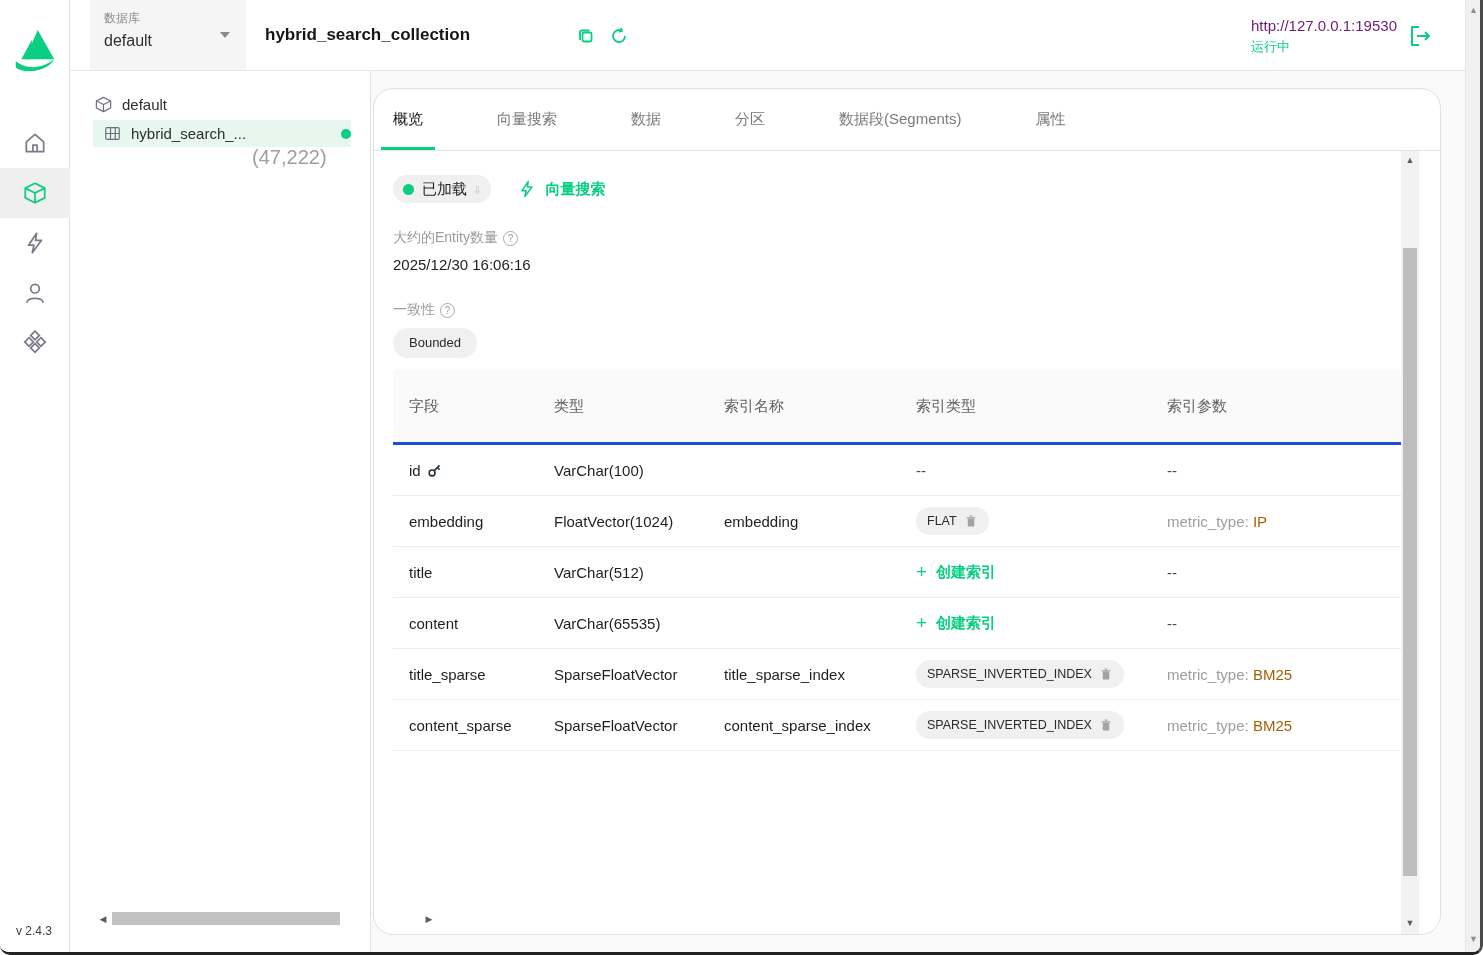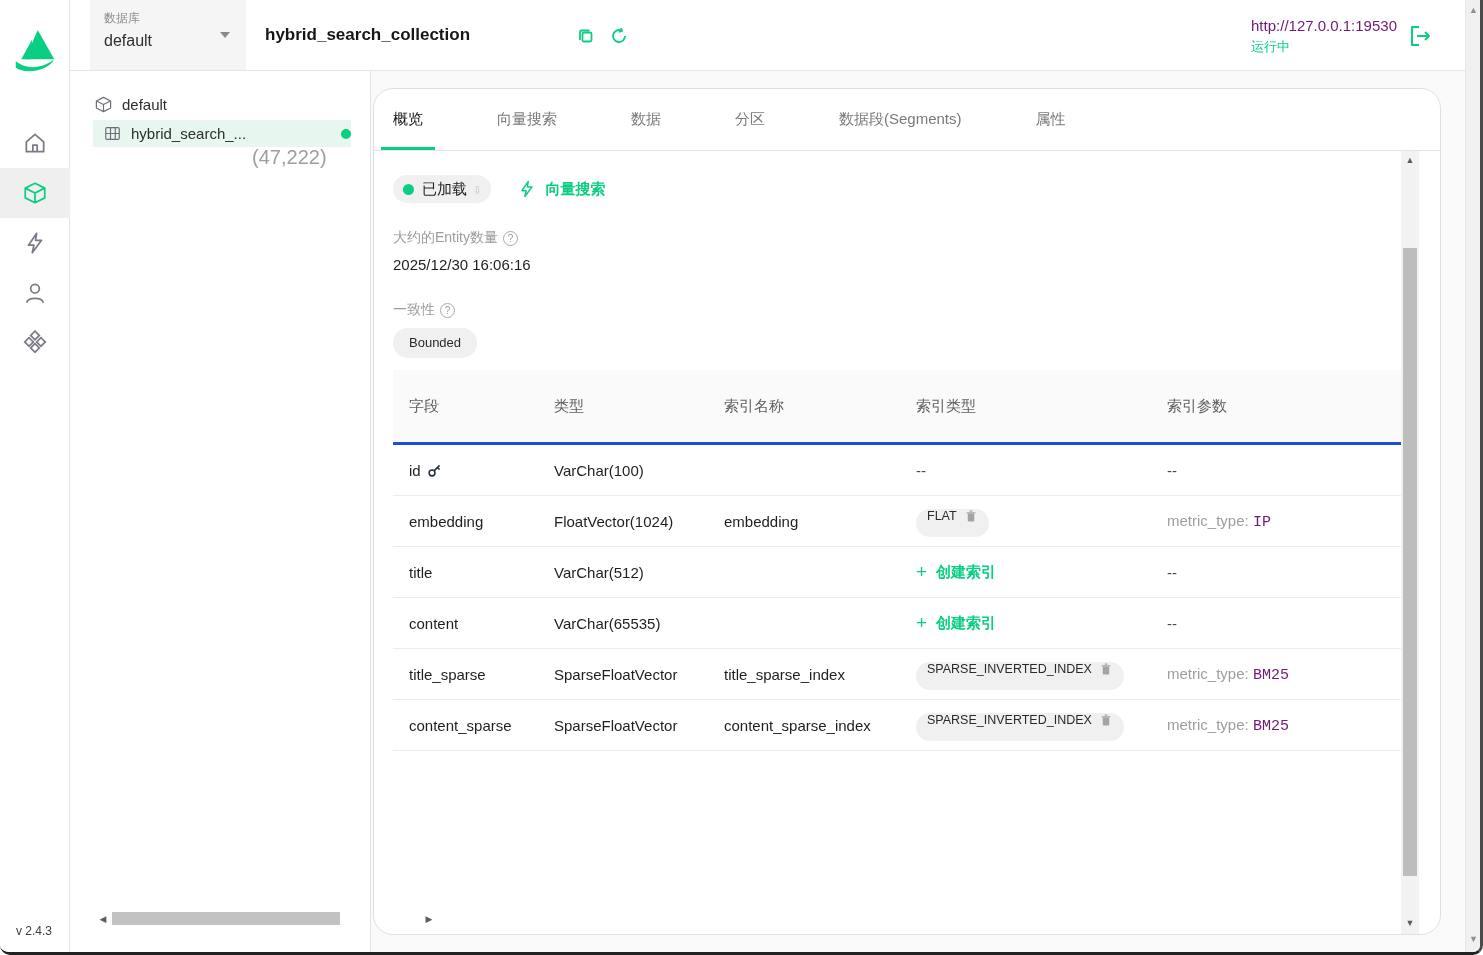--- a/index.html
+++ b/index.html
@@ -97,26 +97,26 @@
 
   
   .stable { margin-top:12px; width:1010px; }
   .srow { display:grid; grid-template-columns:145px 170px 192px 251px 1fr; align-items:center; }
   .shead { background:#fafafa; height:75px; border-bottom:3px solid #1d4ed8; }
   .shead > div { font-size:15px; color:#5f5f5f; padding-left:16px; }
   .sbody-row { height:51px; border-bottom:1px solid #ececec; }
   .sbody-row > div { padding-left:16px; font-size:15px; color:#1f1f1f; white-space:nowrap; overflow:hidden; }
   .key-icon { margin-left:6px; vertical-align:-2px; }
   .dash { color:#4a4a4a; }
-  .idx-chip { display:inline-flex; background:#f0f0f0; border-radius:14px;
+  .idx-chip { display:inline-flex; align-items:center; background:#f0f0f0; border-radius:14px;
               height:28px; padding:0 11px; font-size:12.5px; color:#2a2a2a; }
   .idx-chip .trash { margin-left:7px; cursor:pointer; display:inline-flex; }
   .create-btn { display:inline-flex; align-items:center; color:#0ACE82; font-size:15px; font-weight:bold; cursor:pointer; }
   .create-btn .plus { font-size:19px; font-weight:400; margin-right:9px; }
-  .kv .k { color:#9e9e9e; } .kv .v { color:#701a75;font-family:Liberation Mono, monospace; }
+  .kv .k { color:#9e9e9e; } .kv .v { color:#a16207; }
 
   
   .vscroll { position:absolute; top:62px; right:21px; width:18px; bottom:0; background:#f2f2f2; }
   .vscroll .arr { position:absolute; left:0; width:18px; text-align:center; font-size:9px; color:#5c5c5c; cursor:pointer; }
   .vscroll .thumb { position:absolute; left:2px; width:14px; top:97px; height:628px; background:#bdbdbd; cursor:grab; }
   .page-scroll { position:absolute; right:0; top:0; width:15px; height:100%; background:#f0f0f0;
                  border-left:1px solid #e6e6e6; z-index:10; }
   .page-scroll .arr { position:absolute; left:0; width:15px; text-align:center; font-size:9px; color:#8f8f8f; cursor:pointer; }
 </style>
 </head>

